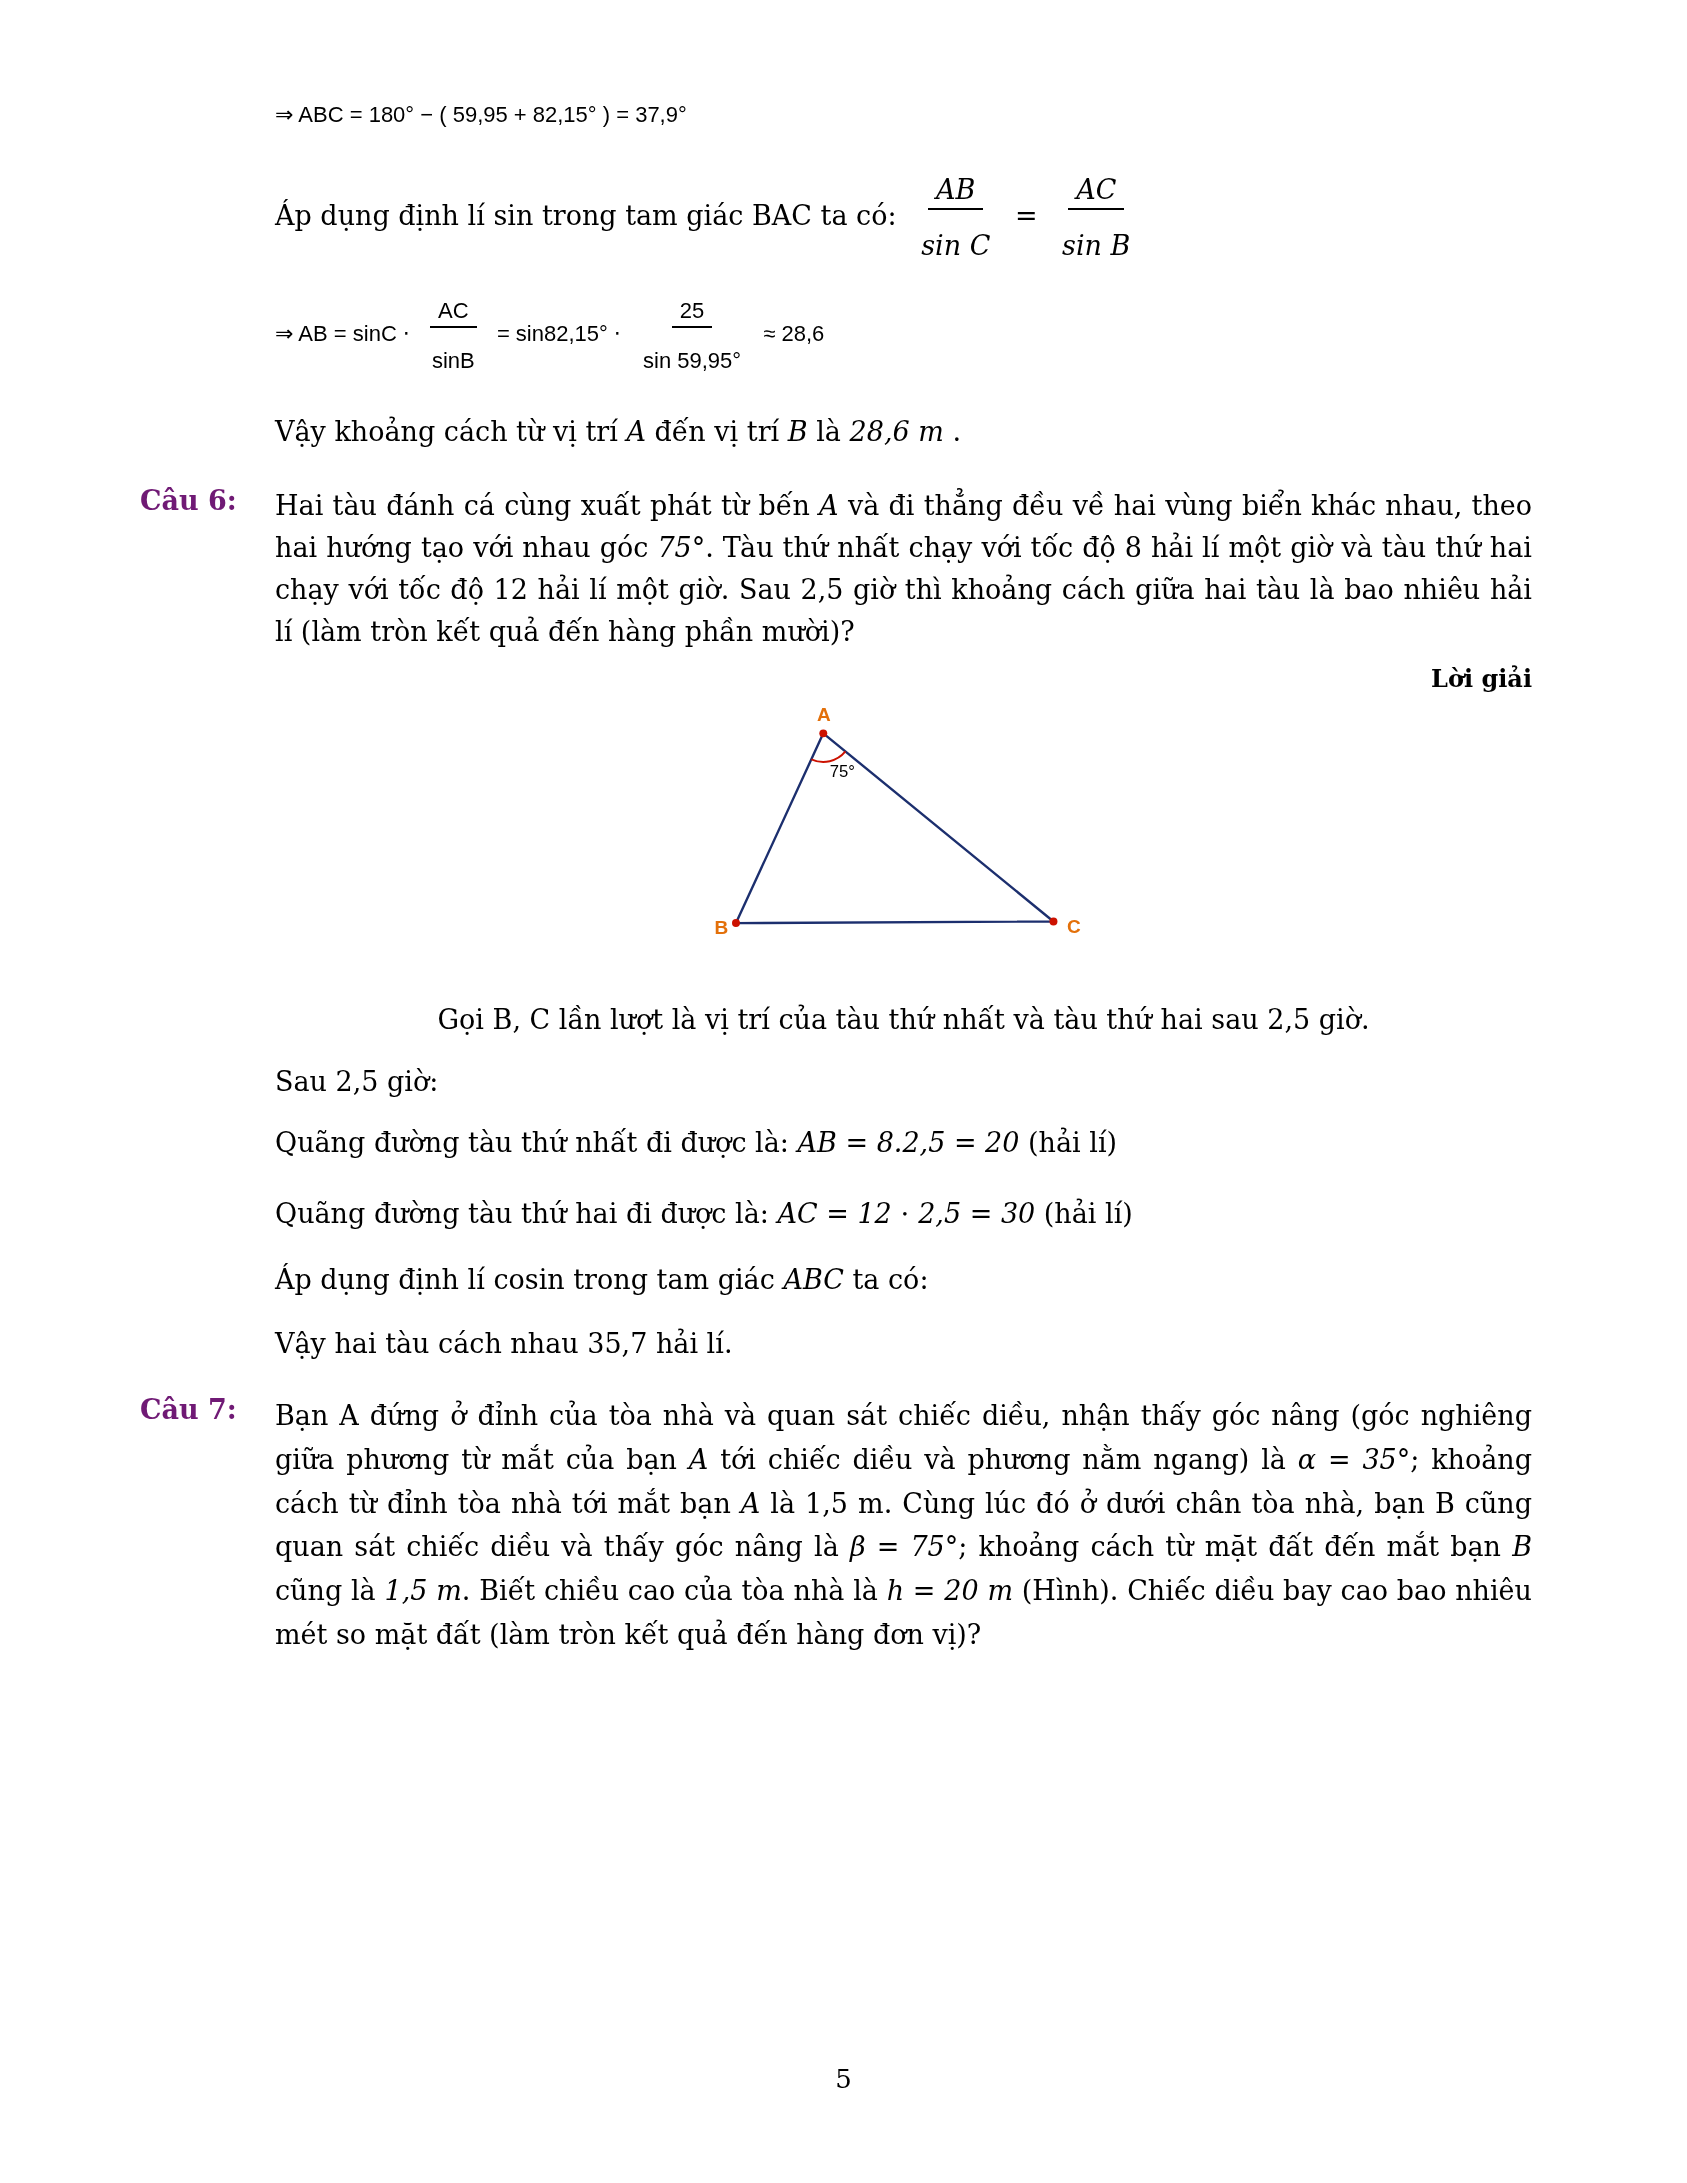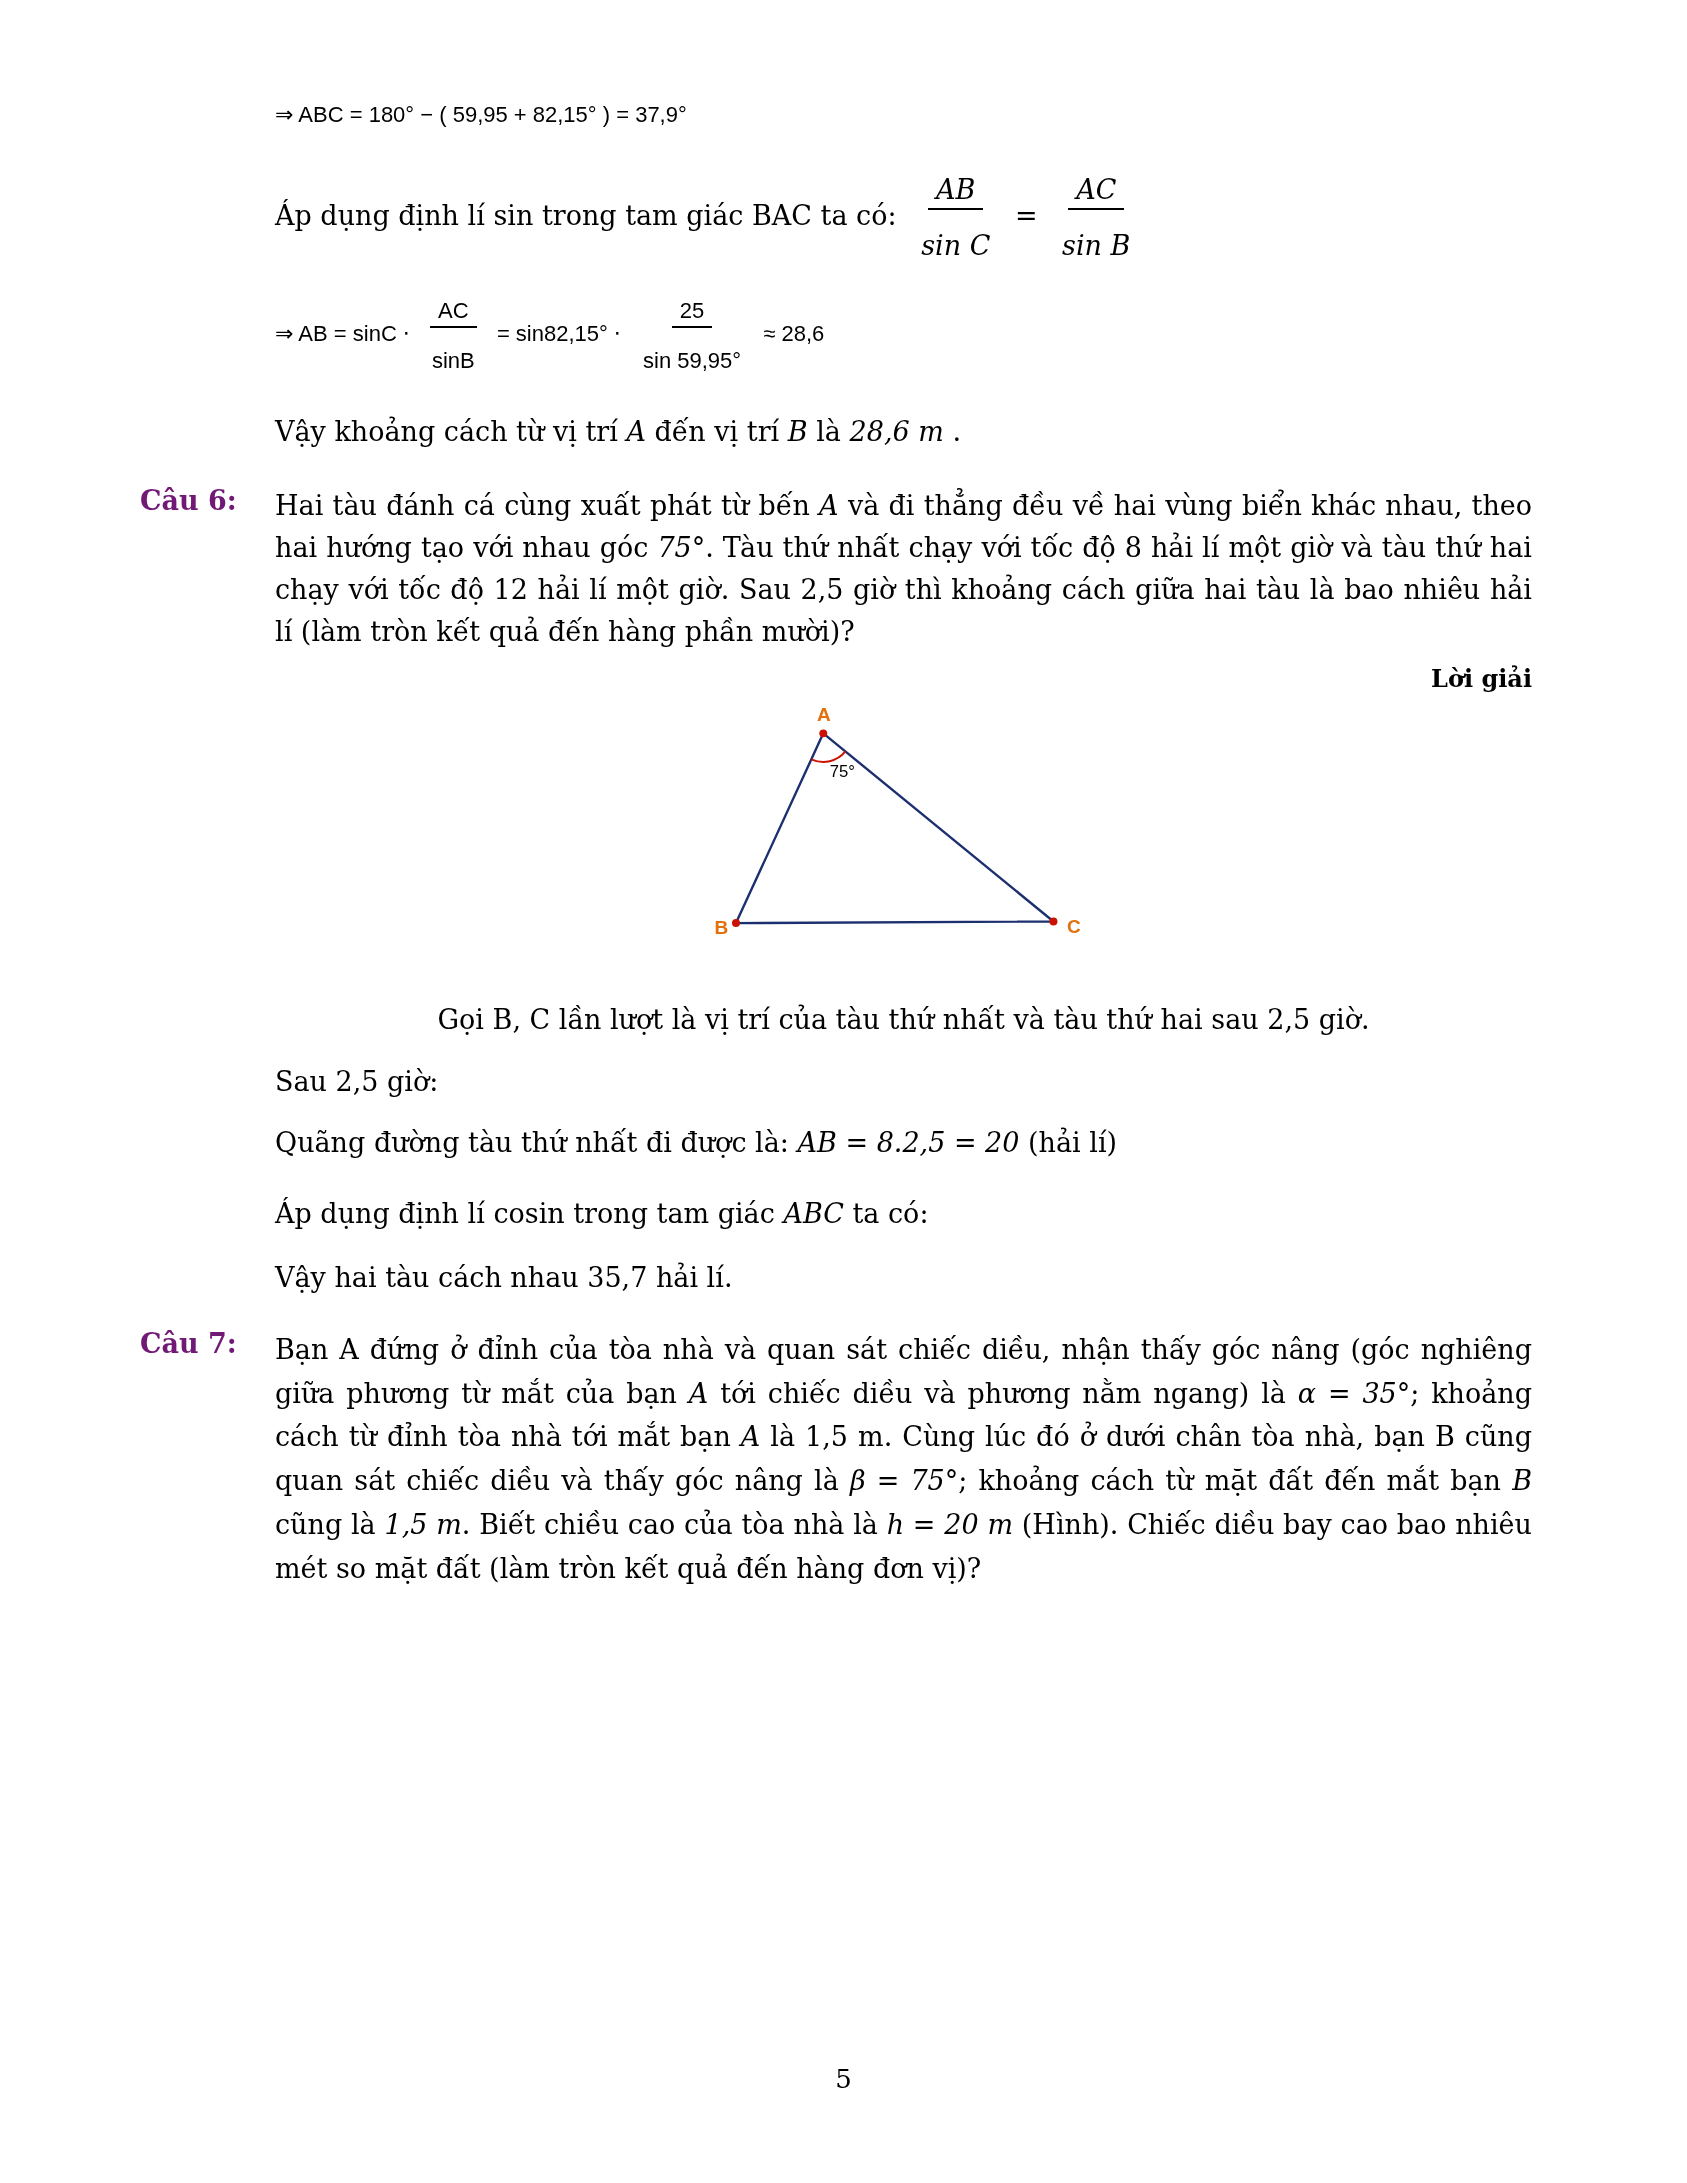--- a/index.html
+++ b/index.html
@@ -100,20 +100,21 @@
       <text x="163" y="92" class="angle-text">75°</text>
     </svg>
   </div>
 
   <p class="para p-goi"><span class="seg">Gọi B, C lần lượt là vị trí của tàu thứ nhất và tàu thứ hai sau 2,5 giờ.</span></p>
 
   <p class="para p-sau"><span class="seg">Sau 2,5 giờ:</span></p>
 
   <p class="para p-q1"><span class="seg">Quãng đường tàu thứ nhất đi được là:  </span><span class="seg-var">AB = 8.2,5 = 20</span><span class="seg">  (hải lí)</span></p>
 
+  <p class="para p-q2"><span class="seg">Quãng đường tàu thứ hai đi được là:  </span><span class="seg-var">AC = 12 ⋅ 2,5 = 30</span><span class="seg">  (hải lí)</span></p>
 
   <p class="para p-cos"><span class="seg">Áp dụng định lí cosin trong tam giác </span><span class="seg-var">ABC</span><span class="seg"> ta có:</span></p>
 
 
   <p class="para concl6"><span class="seg">Vậy hai tàu cách nhau 35,7 hải lí.</span></p>
 
   <div class="question q7">
     <div class="q-label">Câu 7:</div>
     <div class="q-body"><span class="seg">Bạn A đứng ở đỉnh của tòa nhà và quan sát chiếc diều, nhận thấy góc nâng (góc nghiêng giữa phương từ mắt của bạn </span><span class="seg-var">A</span><span class="seg"> tới chiếc diều và phương nằm ngang) là </span><span class="seg-var">α = 35°</span><span class="seg">; khoảng cách từ đỉnh tòa nhà tới mắt bạn </span><span class="seg-var">A</span><span class="seg"> là 1,5 m. Cùng lúc đó ở dưới chân tòa nhà, bạn B cũng quan sát chiếc diều và thấy góc nâng là </span><span class="seg-var">β = 75°</span><span class="seg">; khoảng cách từ mặt đất đến mắt bạn </span><span class="seg-var">B</span><span class="seg"> cũng là </span><span class="seg-var">1,5 m</span><span class="seg">. Biết chiều cao của tòa nhà là </span><span class="seg-var">h = 20 m</span><span class="seg"> (Hình). Chiếc diều bay cao bao nhiêu mét so mặt đất (làm tròn kết quả đến hàng đơn vị)?</span></div>
   </div>

